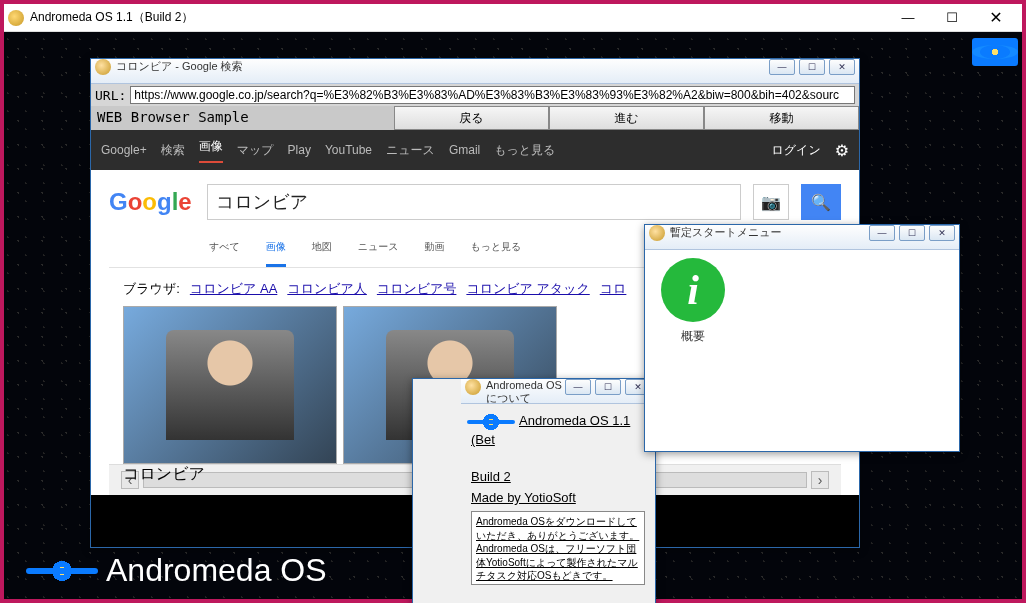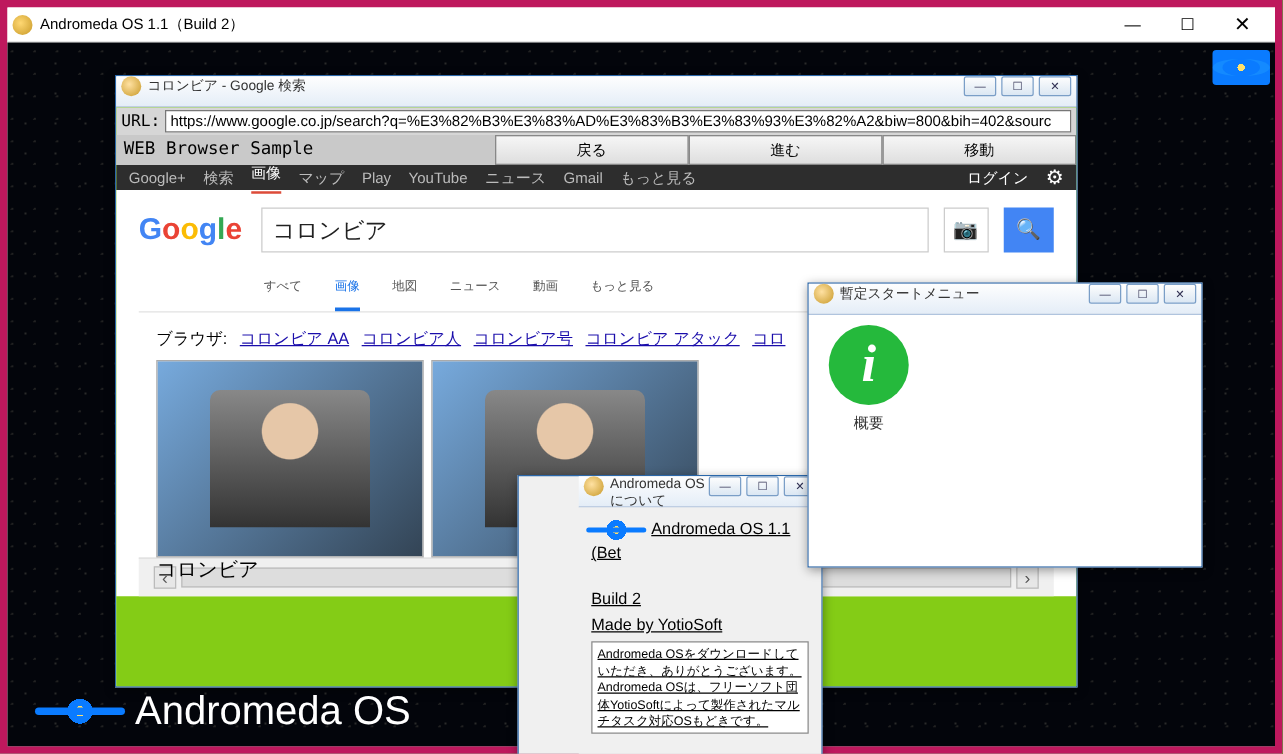--- a/index.html
+++ b/index.html
@@ -1,19 +1,19 @@
 <!DOCTYPE html>
 <html><head>
 <meta charset="utf-8">
 <style>
 * { box-sizing: border-box; margin: 0; padding: 0; font-family: "Segoe UI", Arial, sans-serif; }
 body { width: 1026px; height: 603px; overflow: hidden; background: #000; position: relative; }
 
 
-.outer-window { width: 1026px; height: 603px; background: #fff; border: 6px solid #be185d; position: relative; }
+.outer-window { width: 1026px; height: 603px; background: #fff; border: 4px solid #be185d; position: relative; }
 .outer-titlebar { height: 28px; background: #fff; display: flex; align-items: center; padding: 0 4px; border-bottom: 1px solid #ddd; }
 .outer-titlebar .icon { width: 16px; height: 16px; margin-right: 6px; background: radial-gradient(circle at 40% 40%, #ffd873, #c79826); border-radius: 50%; }
 .outer-titlebar .title { font-size: 12px; color: #000; flex: 1; }
 .outer-titlebar .controls { display: flex; }
 .outer-titlebar .controls span { width: 44px; height: 28px; display: flex; align-items: center; justify-content: center; font-size: 13px; color: #000; }
 .outer-titlebar .controls span:last-child { font-size: 16px; }
 
 
 .desktop { position: absolute; top: 28px; left: 0; right: 0; bottom: 0; background: radial-gradient(circle at 20% 40%, #222 1px, transparent 1px) 0 0/18px 18px, radial-gradient(circle at 60% 70%, #2a2a2a 1px, transparent 1px) 0 0/24px 24px, #03050b; }
 .desktop-logo { position: absolute; left: 28px; bottom: 10px; display: flex; align-items: center; gap: 14px; color: #fff; }
@@ -27,28 +27,28 @@
 
 .win { position: absolute; background: #f0f0f0; border: 1px solid #2b67a9; box-shadow: 0 2px 8px rgba(0,0,0,.4); }
 .win-titlebar { height: 25px; background: linear-gradient(#fefefe, #e4edf7); display: flex; padding: 0 4px; border-bottom: 1px solid #b0c4de; }
 .win-titlebar .wicon { width: 16px; height: 16px; margin-right: 5px; background: radial-gradient(circle at 40% 40%, #ffe1a2, #c79826); border-radius: 50%; }
 .win-titlebar .wtitle { font-size: 11px; color: #333; flex: 1; }
 .win-titlebar .wcontrols { display: flex; gap: 4px; }
 .winbtn { width: 26px; height: 16px; background: linear-gradient(#fdfdfd,#dbe7f3); border: 1px solid #7a9ec7; border-radius: 2px; display: flex; align-items: center; justify-content: center; font-size: 9px; color: #335; }
 
 
 .browser { top: 26px; left: 86px; width: 770px; height: 490px; }
-.browser-body { background: #84cc16; height: calc(100% - 25px); overflow: hidden; }
+.browser-body { background: #000000; height: calc(100% - 25px); overflow: hidden; }
 .url-row { display: flex; align-items: center; background: #d6d6d6; height: 22px; padding: 0 4px; gap: 4px; }
 .url-row .lbl { font-size: 13px; font-family: monospace; }
 .url-row input { flex: 1; height: 18px; font-size: 12px; padding: 0 3px; border: 1px solid #777; background: #fff; }
 .button-row { display: flex; background: #c9c9c9; height: 24px; }
 .button-row .sample { flex: 1.9; font-size: 14px; font-family: monospace; padding: 3px 6px; background: #c9c9c9; }
 .button-row .btn { flex: 1; border: 1px solid #888; background: linear-gradient(#f6f6f6,#dedede); font-size: 12px; display: flex; align-items: center; justify-content: center; }
-.google-bar { background: #2d2d2d; height: 20px; display: flex; align-items: center; padding: 0 10px; gap: 14px; color: #bbb; font-size: 12px; }
+.google-bar { background: #2d2d2d; height: 40px; display: flex; align-items: center; padding: 0 10px; gap: 14px; color: #bbb; font-size: 12px; }
 .google-bar span.active { color: #fff; border-bottom: 2px solid #dd4b39; padding-bottom: 6px; }
 .google-bar .spacer { flex: 1; }
 .google-bar .login { color: #fff; margin-left: 42px; }
 .google-bar .gear { color: #fff; font-size: 16px; }
 .google-content { padding: 14px 18px 0; background: #fff; }
 .google-search-row { display: flex; align-items: center; gap: 12px; }
 .google-logo { width: 86px; height: 34px; display: flex; align-items: center; font-family: Georgia, serif; font-size: 24px; }
 .google-logo b:nth-child(1){color:#4285F4}.google-logo b:nth-child(2){color:#EA4335}.google-logo b:nth-child(3){color:#FBBC05}.google-logo b:nth-child(4){color:#4285F4}.google-logo b:nth-child(5){color:#34A853}.google-logo b:nth-child(6){color:#EA4335}
 .search-box { flex: 1; height: 36px; border: 1px solid #ccc; display: flex; align-items: center; padding: 0 8px; font-size: 18px; color: #222; }
 .cam-btn { width: 36px; height: 36px; border: 1px solid #ccc; display: flex; align-items: center; justify-content: center; color: #555; font-size: 16px; }

